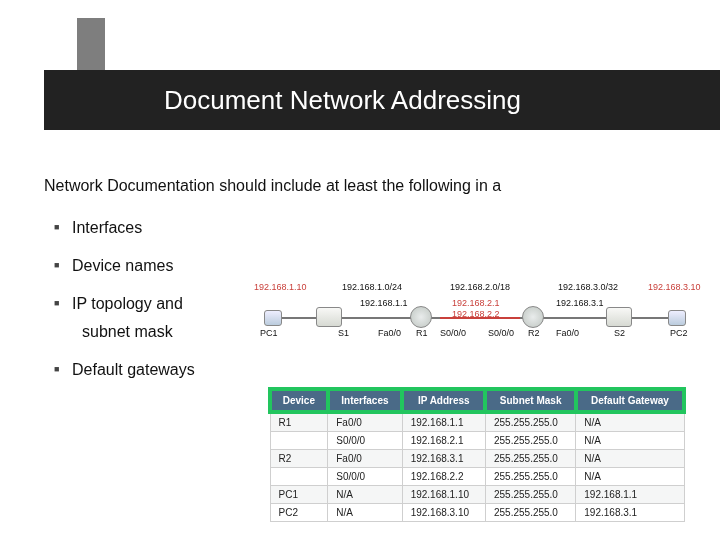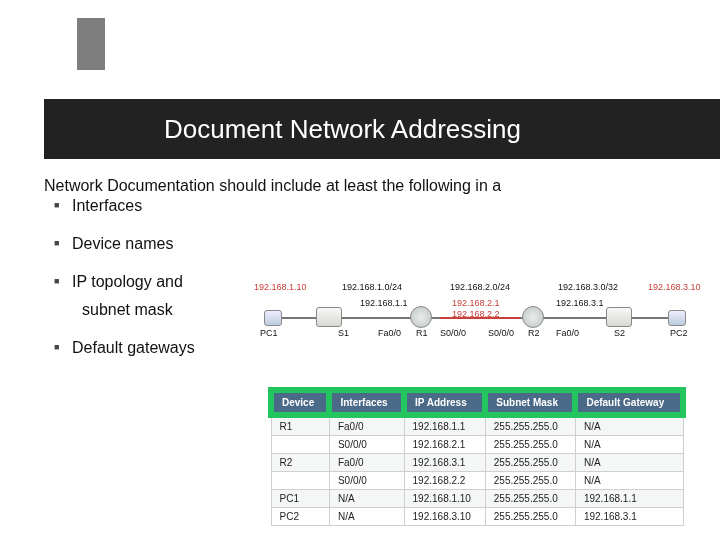--- a/index.html
+++ b/index.html
@@ -20,32 +20,32 @@
   .title-band {
     position: absolute;
     top: 70px; left: 44px; right: 0;
     height: 60px;
     background: #222;
     display: flex;
     align-items: center;
     padding-left: 120px;
     color: #fff;
     font-size: 26px;
-    margin-top: 29px;
   }
   .content {
     position: absolute;
     top: 175px;
     left: 44px;
     right: 44px;
     font-size: 16px;
     color: #111;
   }
   .intro {
     line-height: 1.35;
+    margin-bottom: 22px;
     padding-right: 30px;
   }
   .intro-line2 { padding-left: 22px; }
   ul.bullets {
     list-style: none;
     padding-left: 10px;
   }
   ul.bullets li {
     margin-bottom: 20px;
     padding-left: 18px;
@@ -85,23 +85,23 @@
     top: 387px; left: 268px;
     width: 418px;
     border-collapse: collapse;
     font-size: 10px;
     border:1px solid #bfbfbf;
   }
   .addr-table th {
     background: #4a6a87;
     color:#fff;
     font-weight: 600;
-    text-align: left;
+    text-align: center;
     padding: 4px 8px;
-    border:6px solid #22c55e;
+    border:4px solid #22c55e;
   }
   .addr-table td {
     border:1px solid #cfcfcf;
     padding: 3px 8px;
     color:#222;
     background:#fff;
   }
   .addr-table tr:nth-child(odd) td { background:#f5f6f6; }
 </style>
 </head>
@@ -124,21 +124,21 @@
     <li>Default gateways</li>
   </ul>
 </div>
 
 <div class="topo">
   <div class="wire"></div>
   <div class="seg-red" style="left:180px; width:80px;"></div>
 
   <span class="lbl red" style="top:0; left:-6px;">192.168.1.10</span>
   <span class="lbl" style="top:0; left:82px;">192.168.1.0/24</span>
-  <span class="lbl" style="top:0; left:190px;">192.168.2.0/24</span>
+  <span class="lbl" style="top:0; left:190px;">192.168.2.0/18</span>
   <span class="lbl" style="top:0; left:298px;">192.168.3.0/32</span>
   <span class="lbl red" style="top:0; left:388px;">192.168.3.10</span>
 
   <span class="lbl" style="top:16px; left:100px;">192.168.1.1</span>
   <span class="lbl red" style="top:16px; left:192px;">192.168.2.1</span>
   <span class="lbl red" style="top:27px; left:192px;">192.168.2.2</span>
   <span class="lbl" style="top:16px; left:296px;">192.168.3.1</span>
 
   <div class="node pc" style="left:4px;"></div>
   <div class="node" style="left:56px;"></div>

